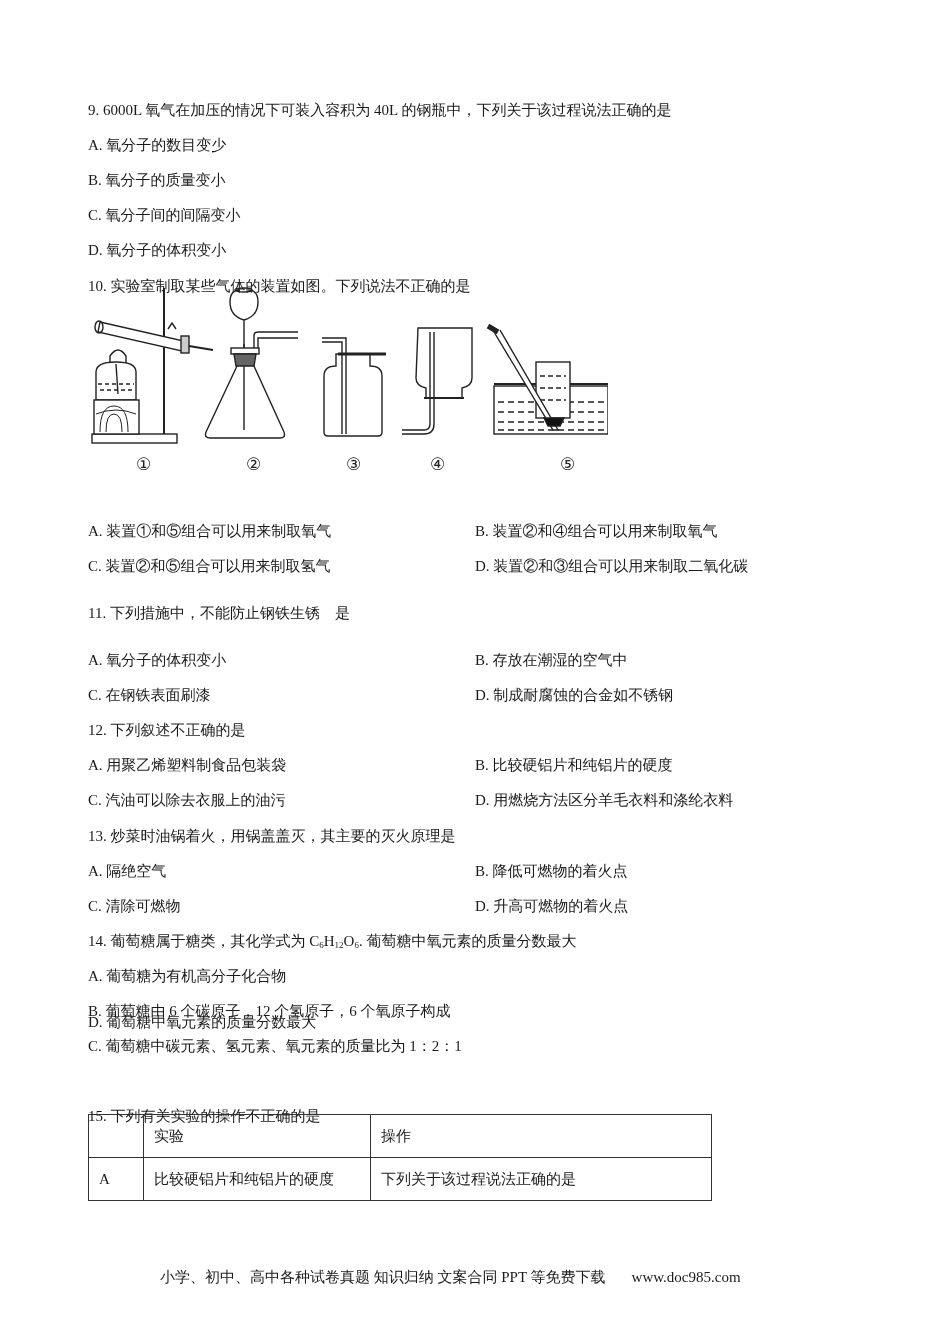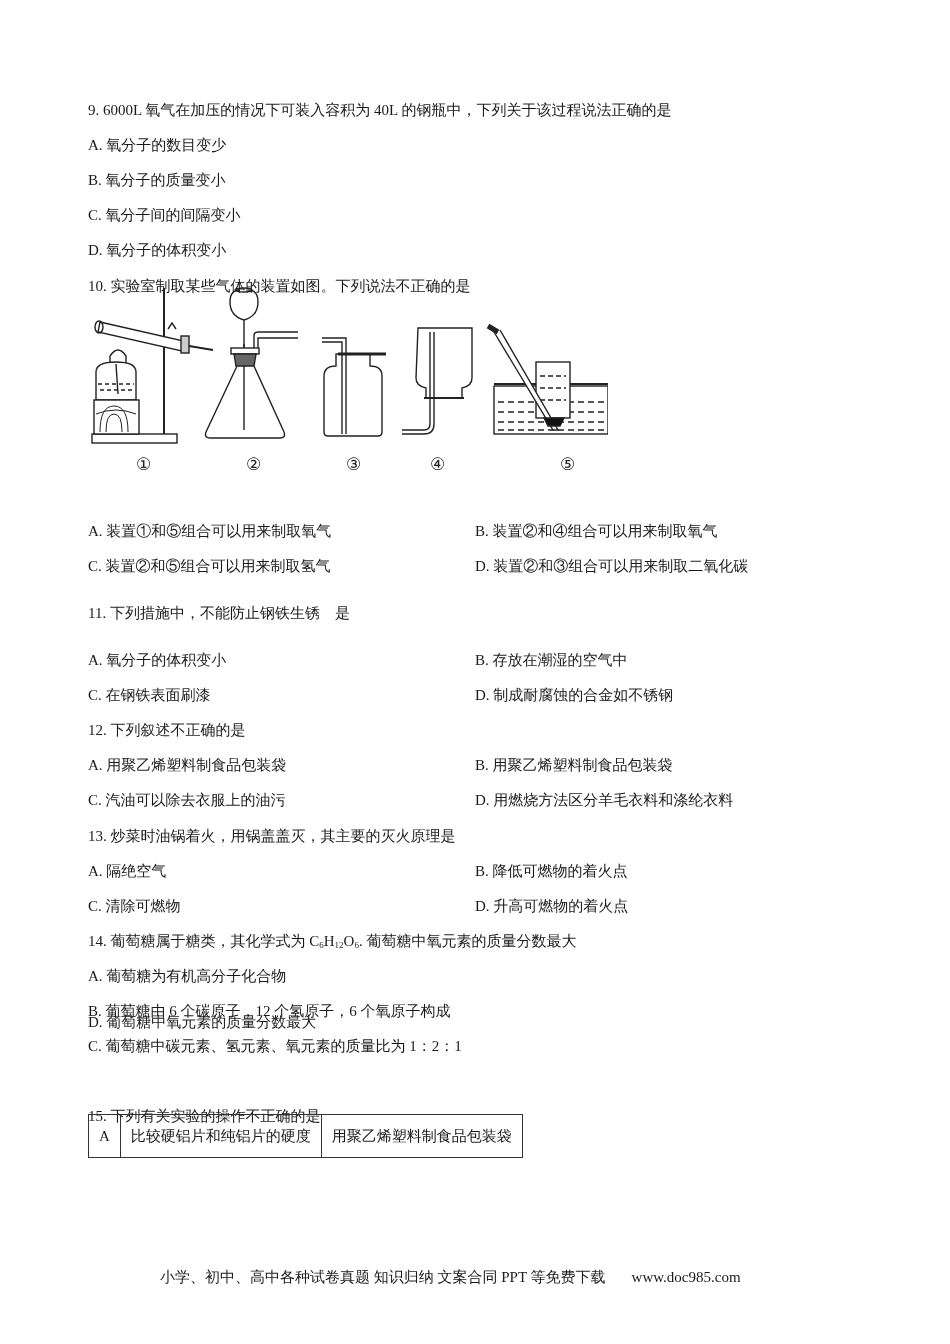--- a/index.html
+++ b/index.html
@@ -106,44 +106,49 @@
 <div class="line col2" style="top:532px">D. 装置②和③组合可以用来制取二氧化碳</div>
 
 <div class="line" style="top:579px">11. 下列措施中，不能防止钢铁生锈　是</div>
 <div class="line" style="top:626px">A. 氧分子的体积变小</div>
 <div class="line col2" style="top:626px">B. 存放在潮湿的空气中</div>
 <div class="line" style="top:661px">C. 在钢铁表面刷漆</div>
 <div class="line col2" style="top:661px">D. 制成耐腐蚀的合金如不锈钢</div>
 
 <div class="line" style="top:696px">12. 下列叙述不正确的是</div>
 <div class="line" style="top:731px">A. 用聚乙烯塑料制食品包装袋</div>
-<div class="line col2" style="top:731px">B. 用聚乙烯塑料制食品包装袋</div>
+<div class="line col2" style="top:731px">B. 比较硬铝片和纯铝片的硬度</div>
 <div class="line" style="top:766px">C. 汽油可以除去衣服上的油污</div>
 <div class="line col2" style="top:766px">D. 用燃烧方法区分羊毛衣料和涤纶衣料</div>
 
 <div class="line" style="top:802px">13. 炒菜时油锅着火，用锅盖盖灭，其主要的灭火原理是</div>
 <div class="line" style="top:837px">A. 隔绝空气</div>
 <div class="line col2" style="top:837px">B. 降低可燃物的着火点</div>
 <div class="line" style="top:872px">C. 清除可燃物</div>
 <div class="line col2" style="top:872px">D. 升高可燃物的着火点</div>
 
 <div class="line" style="top:907px">
   <span>14. 葡萄糖属于糖类，其化学式为 C</span><sub>6</sub><span>H</span><sub>12</sub><span>O</span><sub>6</sub><span>. 葡萄糖中氧元素的质量分数最大</span>
 </div>
 <div class="line" style="top:942px">A. 葡萄糖为有机高分子化合物</div>
 <div class="line" style="top:977px">B. 葡萄糖由 6 个碳原子，12 个氢原子，6 个氧原子构成</div>
 <div class="line" style="top:1012px">C. 葡萄糖中碳元素、氢元素、氧元素的质量比为 1：2：1</div>
 <div class="line" style="top:988px">D. 葡萄糖中氧元素的质量分数最大</div>
 
 <div class="line" style="top:1082px">15. 下列有关实验的操作不正确的是</div>
 <table class="q15">
   <tbody>
+      <tr>
+    <td style="width:34px"></td>
+    <td style="width:206px">实验</td>
+    <td style="width:320px">操作</td>
+  </tr>
   <tr>
     <td>A</td>
     <td>比较硬铝片和纯铝片的硬度</td>
-    <td>用聚乙烯塑料制食品包装袋</td>
+    <td>下列关于该过程说法正确的是</td>
   </tr>
 </tbody>
   </table>
 
 <div class="footer">
   <span>小学、初中、高中各种试卷真题  知识归纳  文案合同  PPT 等免费下载</span><span class="url">www.doc985.com</span>
 </div>
 
 </body></html>

